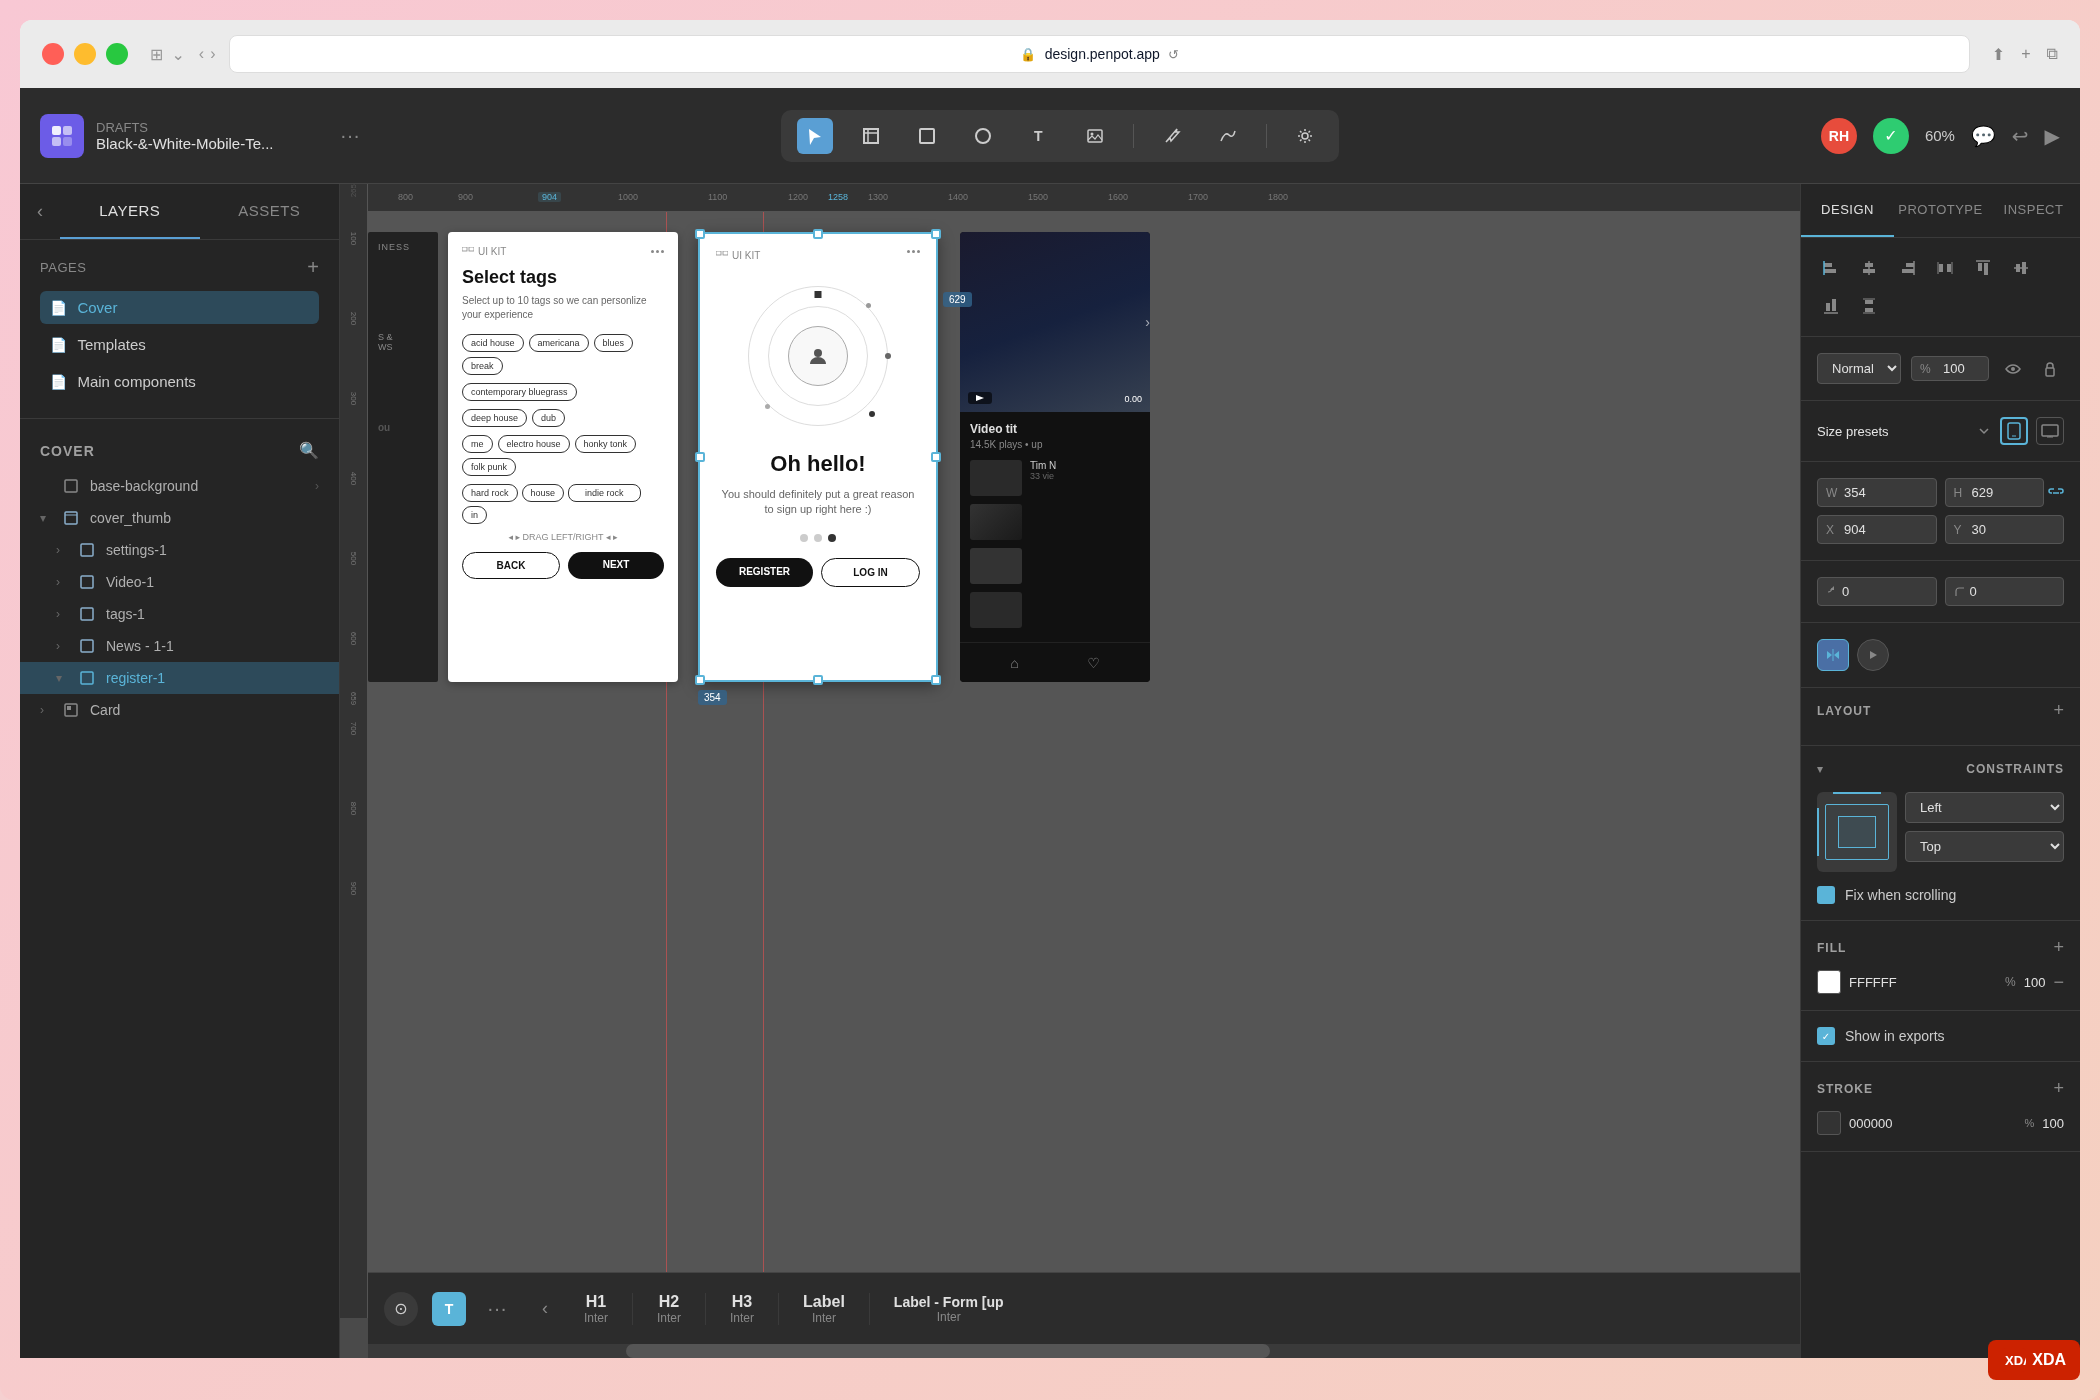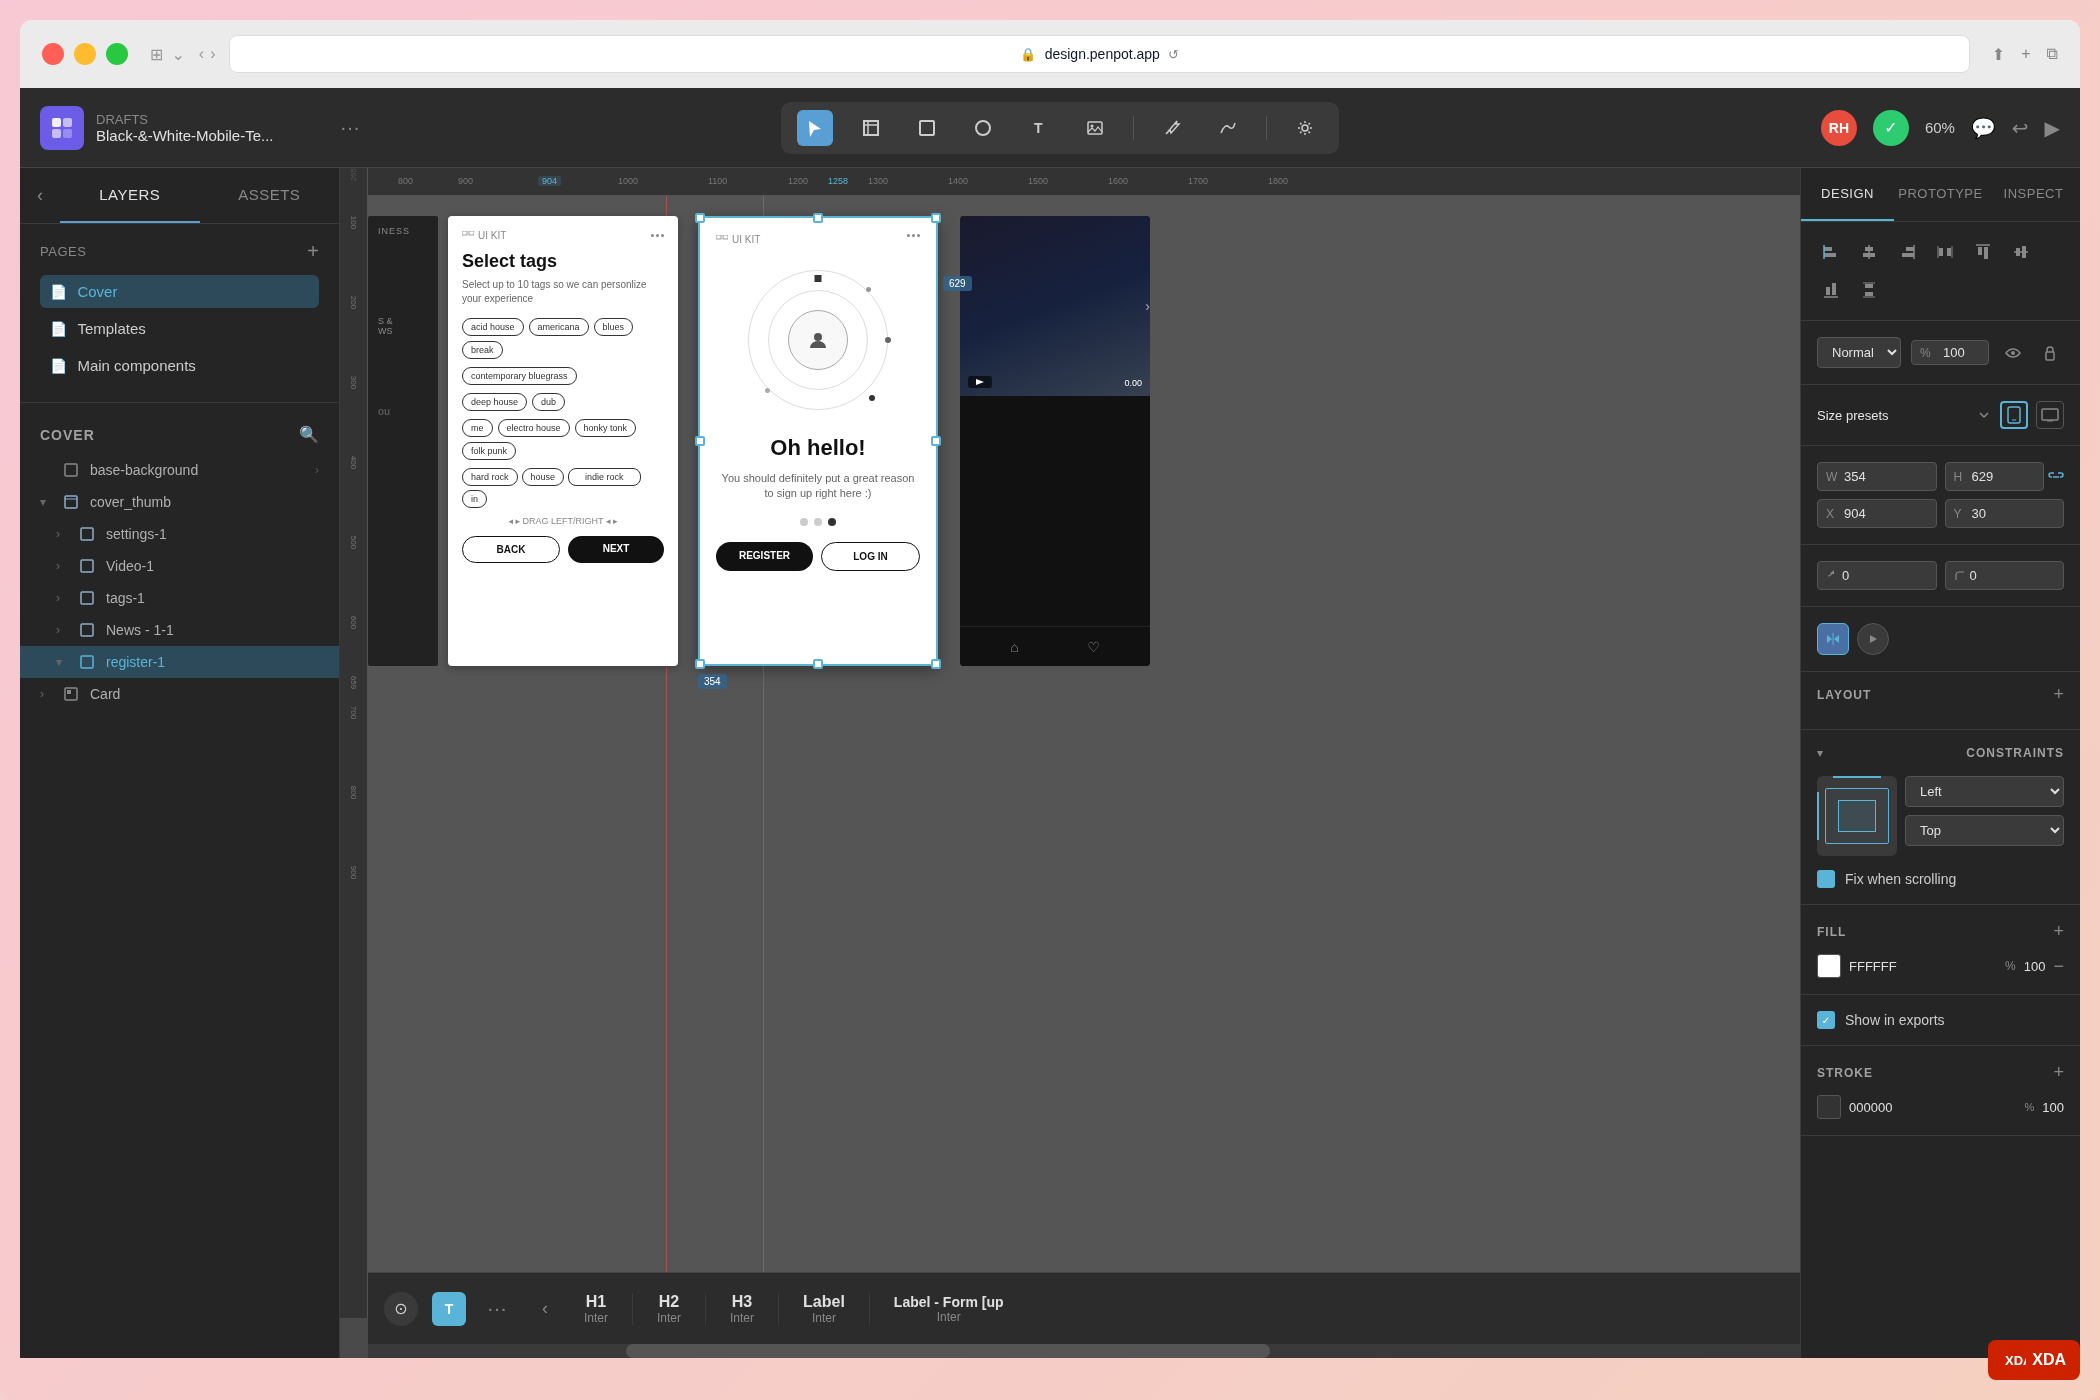--- a/index.html
+++ b/index.html
@@ -29,21 +29,21 @@
     .app-container {
       width: 100%;
       height: 1270px;
       display: flex;
       flex-direction: column;
       background: #1e1e1e;
     }
 
     
     .top-toolbar {
-      height: 80px;
+      height: 96px;
       background: #2c2c2c;
       display: flex;
       align-items: center;
       padding: 0 20px;
       gap: 0;
       border-bottom: 1px solid #444;
       position: relative;
     }
     .toolbar-left {
       display: flex;
@@ -1101,20 +1101,42 @@
                 <div style="position:absolute; bottom:8px; left:8px; background:rgba(0,0,0,0.6); border-radius:3px; padding:2px 6px; display:flex; align-items:center; gap:4px;">
                   <svg width="12" height="8" viewBox="0 0 12 8">
                       <polygon points="2,1 10,4 2,7" fill="white"></polygon>
                     </svg>
                 </div>
                 <div style="position:absolute; bottom:8px; right:8px; font-size:9px; color:white;">0.00</div>
 
                 <div style="position:absolute; top:50%; right:0; transform:translateY(-50%); color:white; font-size:14px; opacity:0.6;">›</div>
               </div>
 
+              <div style="padding:10px;">
+                <div style="font-size:12px; font-weight:600; color:#e0e0e0; margin-bottom:3px;">Video tit</div>
+                <div style="font-size:10px; color:#888; margin-bottom:10px;">14.5K plays • up</div>
+
+                <div style="display:flex; gap:8px; margin-bottom:8px;">
+                  <div style="width:52px; height:36px; background:#2a2a2a; border-radius:3px; flex-shrink:0;"></div>
+                  <div>
+                    <div style="font-size:10px; color:#ccc;">Tim N</div>
+                    <div style="font-size:9px; color:#666;">33 vie</div>
+                  </div>
+                </div>
+                <div style="display:flex; gap:8px; margin-bottom:8px;">
+                  <div style="width:52px; height:36px; background:#2a2a2a; border-radius:3px; flex-shrink:0; background:linear-gradient(135deg,#333,#1a1a1a);"></div>
+                  <div style="font-size:10px; color:#888;"></div>
+                </div>
+                <div style="display:flex; gap:8px; margin-bottom:8px;">
+                  <div style="width:52px; height:36px; background:#333; border-radius:3px; flex-shrink:0;"></div>
+                </div>
+                <div style="display:flex; gap:8px;">
+                  <div style="width:52px; height:36px; background:#2a2a2a; border-radius:3px; flex-shrink:0;"></div>
+                </div>
+              </div>
 
               <div style="position:absolute; bottom:0; left:0; right:0; height:40px; background:#111; border-top:1px solid #222; display:flex; align-items:center; justify-content:space-around; padding:0 16px;">
                 <span style="font-size:14px; color:#888;">⌂</span>
                 <span style="font-size:14px; color:#888;">♡</span>
               </div>
             </div>
 
             <div style="position:absolute; left:330px; top:478px; background:rgba(50,100,140,0.8); color:white; font-size:10px; padding:2px 6px; border-radius:3px;">354</div>
             <div style="position:absolute; left:575px; top:80px; background:rgba(50,100,140,0.8); color:white; font-size:10px; padding:2px 6px; border-radius:3px;">629</div>
           </div>

